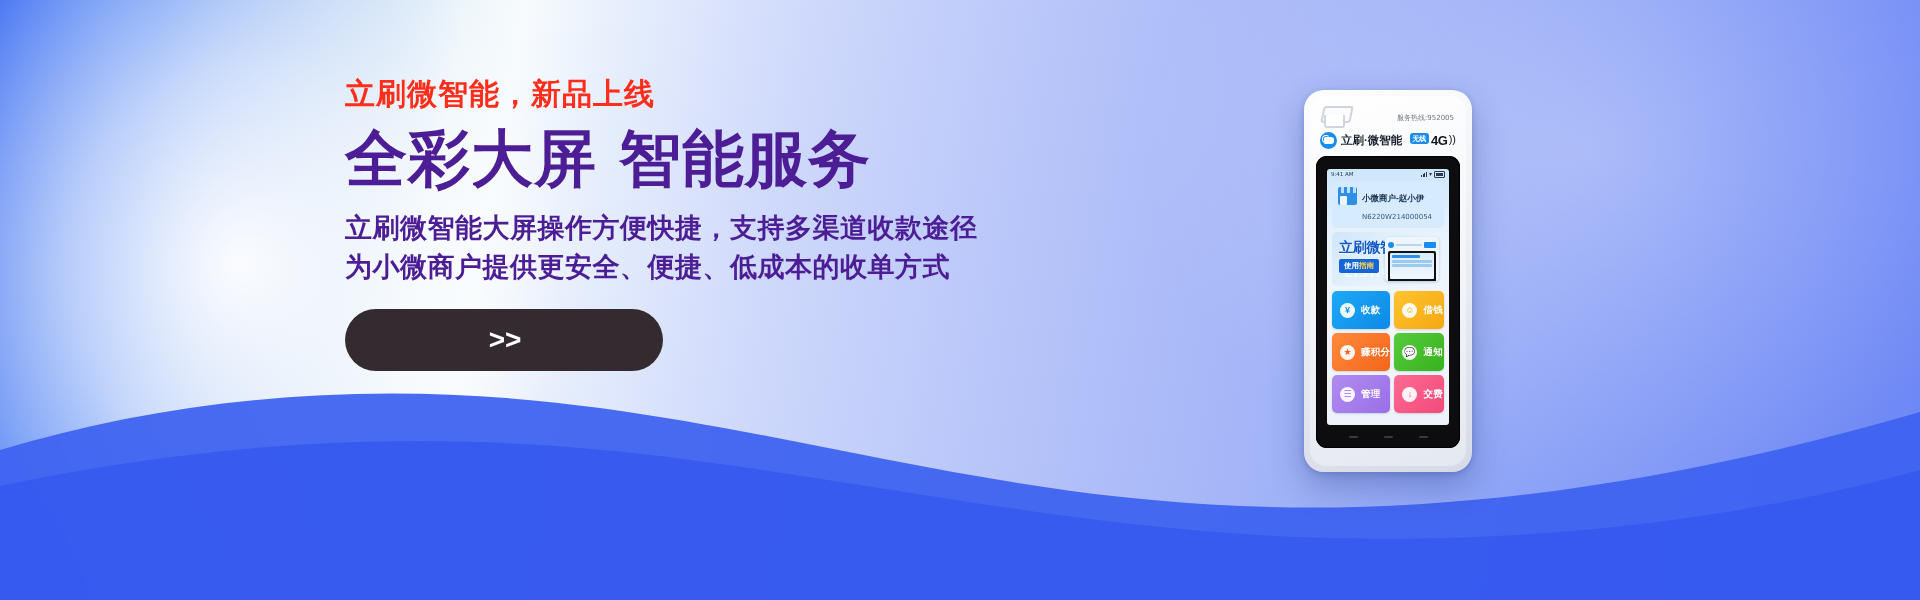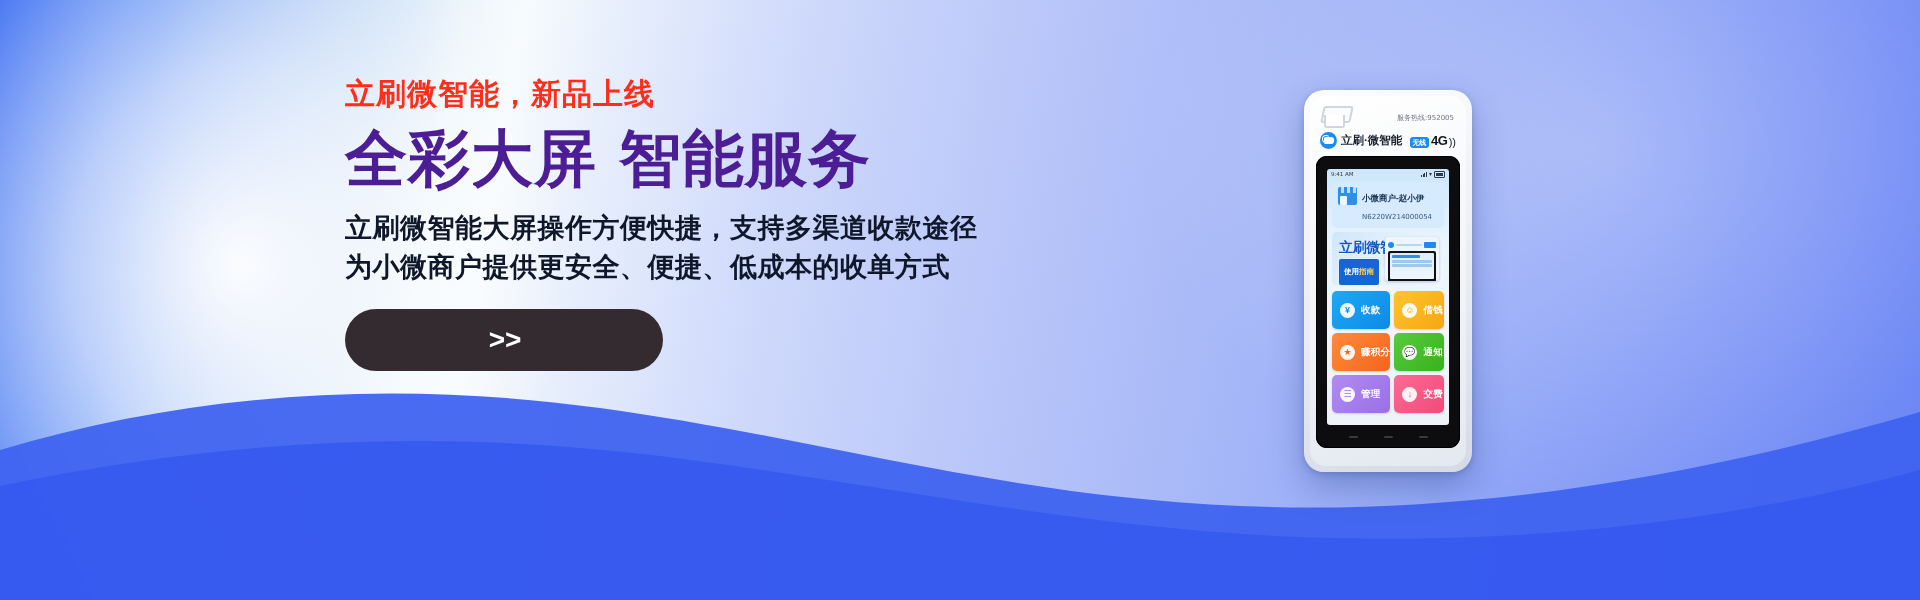--- a/index.html
+++ b/index.html
@@ -48,21 +48,21 @@
     font-size:30px;font-weight:bold;color:#ff2d19;letter-spacing:1px;
     line-height:1.2;margin:0 0 14px 0;white-space:nowrap;
   }
   .headline{
     font-size:62px;font-weight:bold;color:#4c1d95;letter-spacing:1px;
     line-height:1.08;margin:0 0 16px 0;white-space:nowrap;
   }
   .headline .gap{display:inline-block;width:22px;}
   .desc{margin:0 0 0 0;}
   .desc-line{
-    font-size:27px;font-weight:bold;color:#0f172a;letter-spacing:.5px;
+    font-size:27px;font-weight:bold;color:#4c1d95;letter-spacing:.5px;
     line-height:1.45;white-space:nowrap;
   }
   .cta{
     display:inline-flex;align-items:center;justify-content:center;
     margin-top:22px;
     min-width:318px;height:62px;padding:0 30px;
     background:#332b2f;border:none;border-radius:34px;
     color:#ffffff;font-size:29px;font-weight:bold;letter-spacing:7px;
     cursor:pointer;white-space:nowrap;
     font-family:"Liberation Sans","DejaVu Sans",sans-serif;
@@ -116,21 +116,21 @@
     content:"";position:absolute;left:3.5px;top:5px;width:10px;height:7px;
     background:#fff;border-radius:1.5px 3px 3px 1.5px;
   }
   .logo-mark::after{
     content:"";position:absolute;left:2px;top:3px;width:6px;height:6px;
     border:1.6px solid #fff;border-radius:50%;border-right-color:transparent;
   }
   .logo-text{
     font-size:11.5px;font-weight:bold;color:#1b2330;letter-spacing:0;white-space:nowrap;
   }
-  .netgroup{margin-left:auto;display:flex;align-items:flex-end;gap:2px;}
+  .netgroup{margin-left:auto;display:flex;align-items:flex-start;gap:2px;}
   .net-badge{
     background:#1a8cf0;color:#fff;font-size:7px;font-weight:bold;
     padding:2px 3px;border-radius:3px;line-height:1;white-space:nowrap;
     letter-spacing:-.3px;
   }
   .net-4g{font-size:13px;font-weight:bold;color:#11161f;letter-spacing:-.3px;}
   .net-wave{font-size:11px;color:#11161f;margin-left:-1px;}
 
   
   .bezel{
@@ -181,21 +181,21 @@
   .promo{
     margin:4px 5px 0 5px;height:54px;border-radius:5px;position:relative;overflow:hidden;
     background:linear-gradient(135deg,#cfe7fb 0%,#e4f1fd 45%,#f1f7fe 100%);
   }
   .promo-title{
     position:absolute;left:7px;top:7px;font-size:14px;font-weight:bold;color:#1358c4;
     letter-spacing:-.3px;white-space:nowrap;text-shadow:0 1px 0 rgba(255,255,255,.7);
   }
   .promo-tag{
     position:absolute;left:7px;top:27px;background:#1565d8;color:#fff;
-    font-size:7.5px;font-weight:bold;padding:8px 5px;border-radius:2px;white-space:nowrap;
+    font-size:7.5px;font-weight:bold;padding:2px 5px;border-radius:2px;white-space:nowrap;
   }
   .promo-tag em{font-style:normal;color:#ffd84d;}
   .promo-ghost{
     position:absolute;left:12px;top:33px;font-size:13px;font-weight:bold;
     color:rgba(255,255,255,.55);letter-spacing:1px;font-family:"DejaVu Sans",sans-serif;
   }
   .promo-dev{
     position:absolute;right:5px;top:5px;width:54px;height:44px;
     background:#eef5fc;border-radius:4px;box-shadow:0 1px 3px rgba(20,60,120,.25);
     overflow:hidden;

